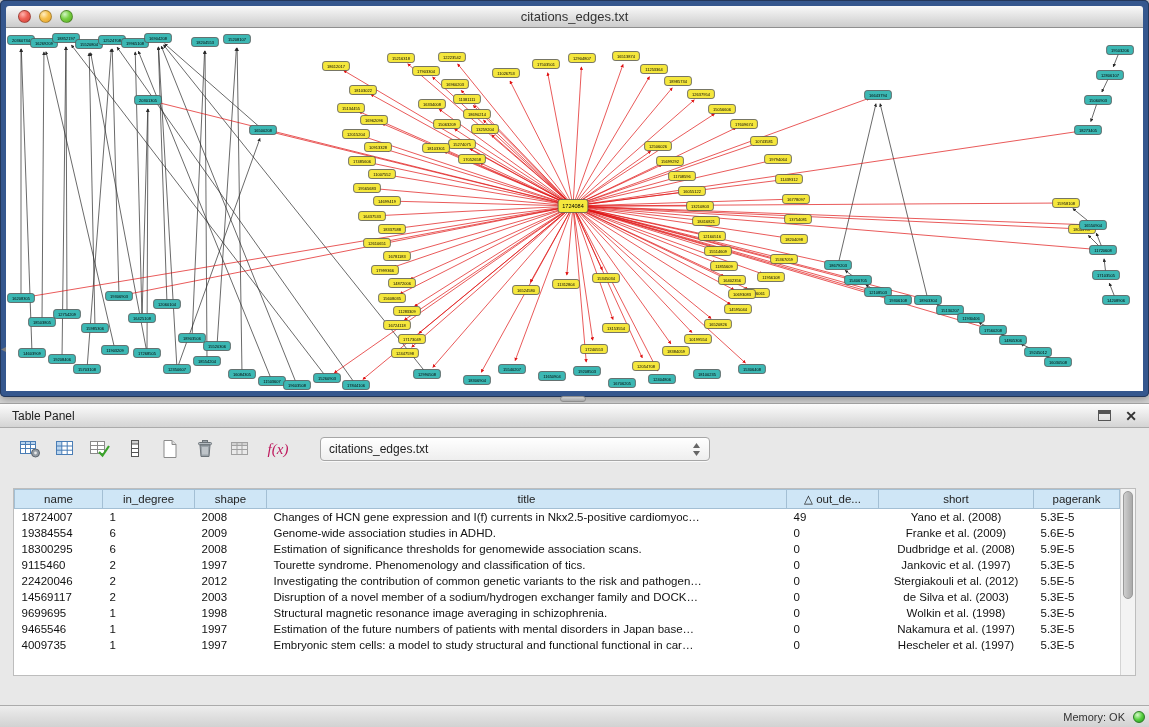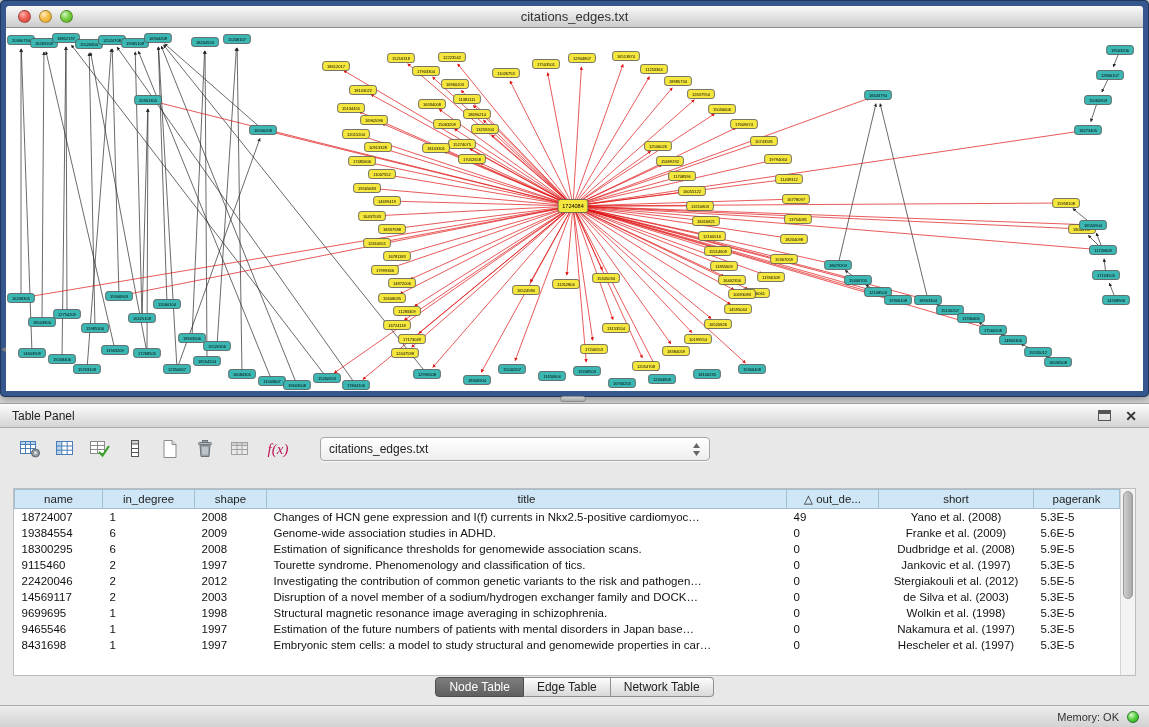--- a/index.html
+++ b/index.html
@@ -94,21 +94,21 @@
     background:linear-gradient(#fdfdfd,#d8d8d8); border:1px solid #8f8f8f; border-left:none;
   }
   .tab:first-child { border-left:1px solid #8f8f8f; border-radius:4px 0 0 4px; }
   .tab:last-child { border-radius:0 4px 4px 0; }
   .tab.active { background:linear-gradient(#7d7d7d,#5f5f5f); color:#fff; border-color:#4d4d4d; }
 
   
   .statusbar {
     position:absolute; left:0; bottom:0; width:1149px; height:22px;
     background:linear-gradient(#ededed,#d2d2d2); border-top:1px solid #ababab;
-    display:flex; align-items:center; justify-content:flex-end; padding:0 10px;
+    display:flex; align-items:center; justify-content:flex-end; padding:0 4px;
     font-size:11px; color:#333;
   }
   .mem-dot {
     width:12px; height:12px; border-radius:50%; margin-left:8px;
     background:radial-gradient(circle at 35% 30%, #d6f8c9, #55cf3e 50%, #23931d);
     border:1px solid #2b7c26;
   }
 </style>
 </head>
 <body>
@@ -986,38 +986,33 @@
           <tr>
             <td style="text-align: left;">9465546</td>
             <td style="text-align: left;">1</td>
             <td style="text-align: left;">1997</td>
             <td style="text-align: left;">Estimation of the future numbers of patients with mental disorders in Japan base…</td>
             <td style="text-align: left;">0</td>
             <td style="text-align: center;">Nakamura et al. (1997)</td>
             <td style="text-align: left;">5.3E-5</td>
           </tr>
           <tr>
-            <td style="text-align: left;">8431698</td>
+            <td style="text-align: left;">4009735</td>
             <td style="text-align: left;">1</td>
             <td style="text-align: left;">1997</td>
-            <td style="text-align: left;">Embryonic stem cells: a model to study structural and genomewide properties in car…</td>
+            <td style="text-align: left;">Embryonic stem cells: a model to study structural and functional functional in car…</td>
             <td style="text-align: left;">0</td>
             <td style="text-align: center;">Hescheler et al. (1997)</td>
             <td style="text-align: left;">5.3E-5</td>
           </tr>
         </tbody>
     </table>
     <div class="vscroll">
       <div class="vthumb"></div>
     </div>
   </div>
 
-  <div class="tabs">
-    <div class="tab active">Node Table</div>
-    <div class="tab">Edge Table</div>
-    <div class="tab">Network Table</div>
-  </div>
 </div>
 
 <div class="statusbar">
   <span>Memory: OK</span>
   <span class="mem-dot"></span>
 </div>
 
 </body></html>

